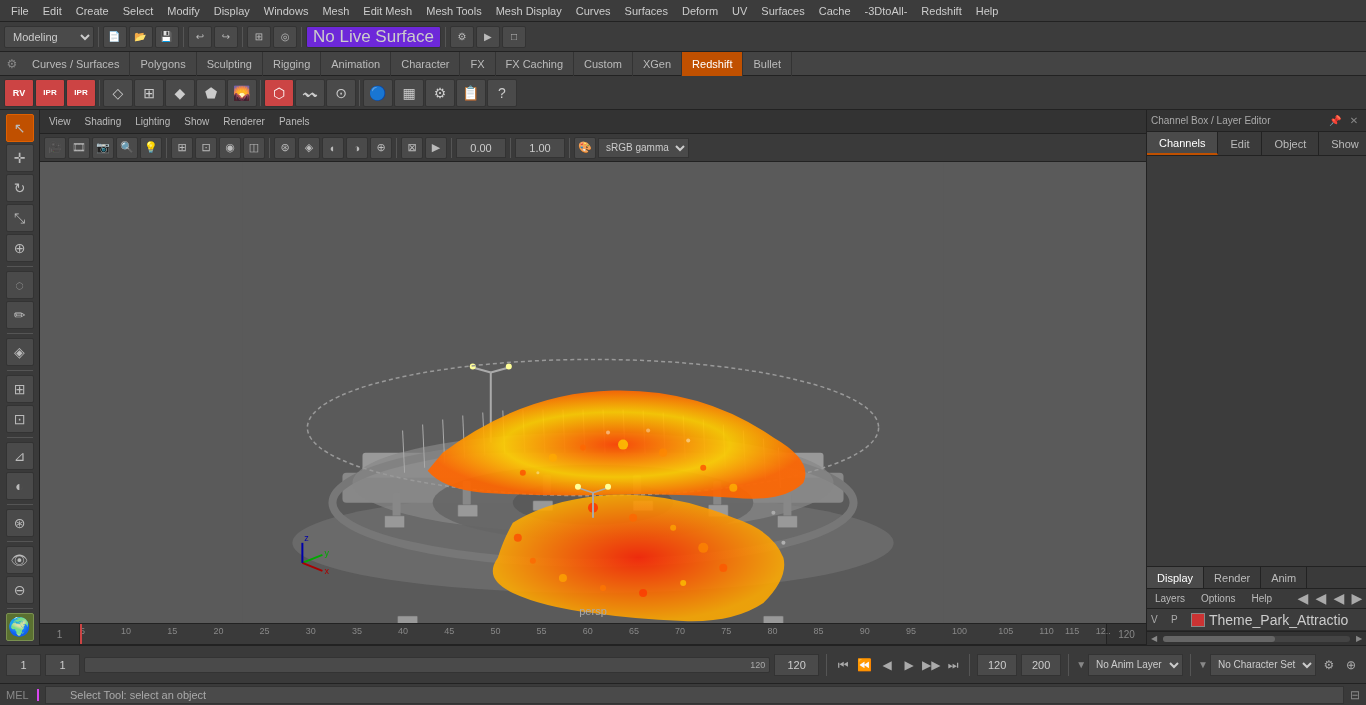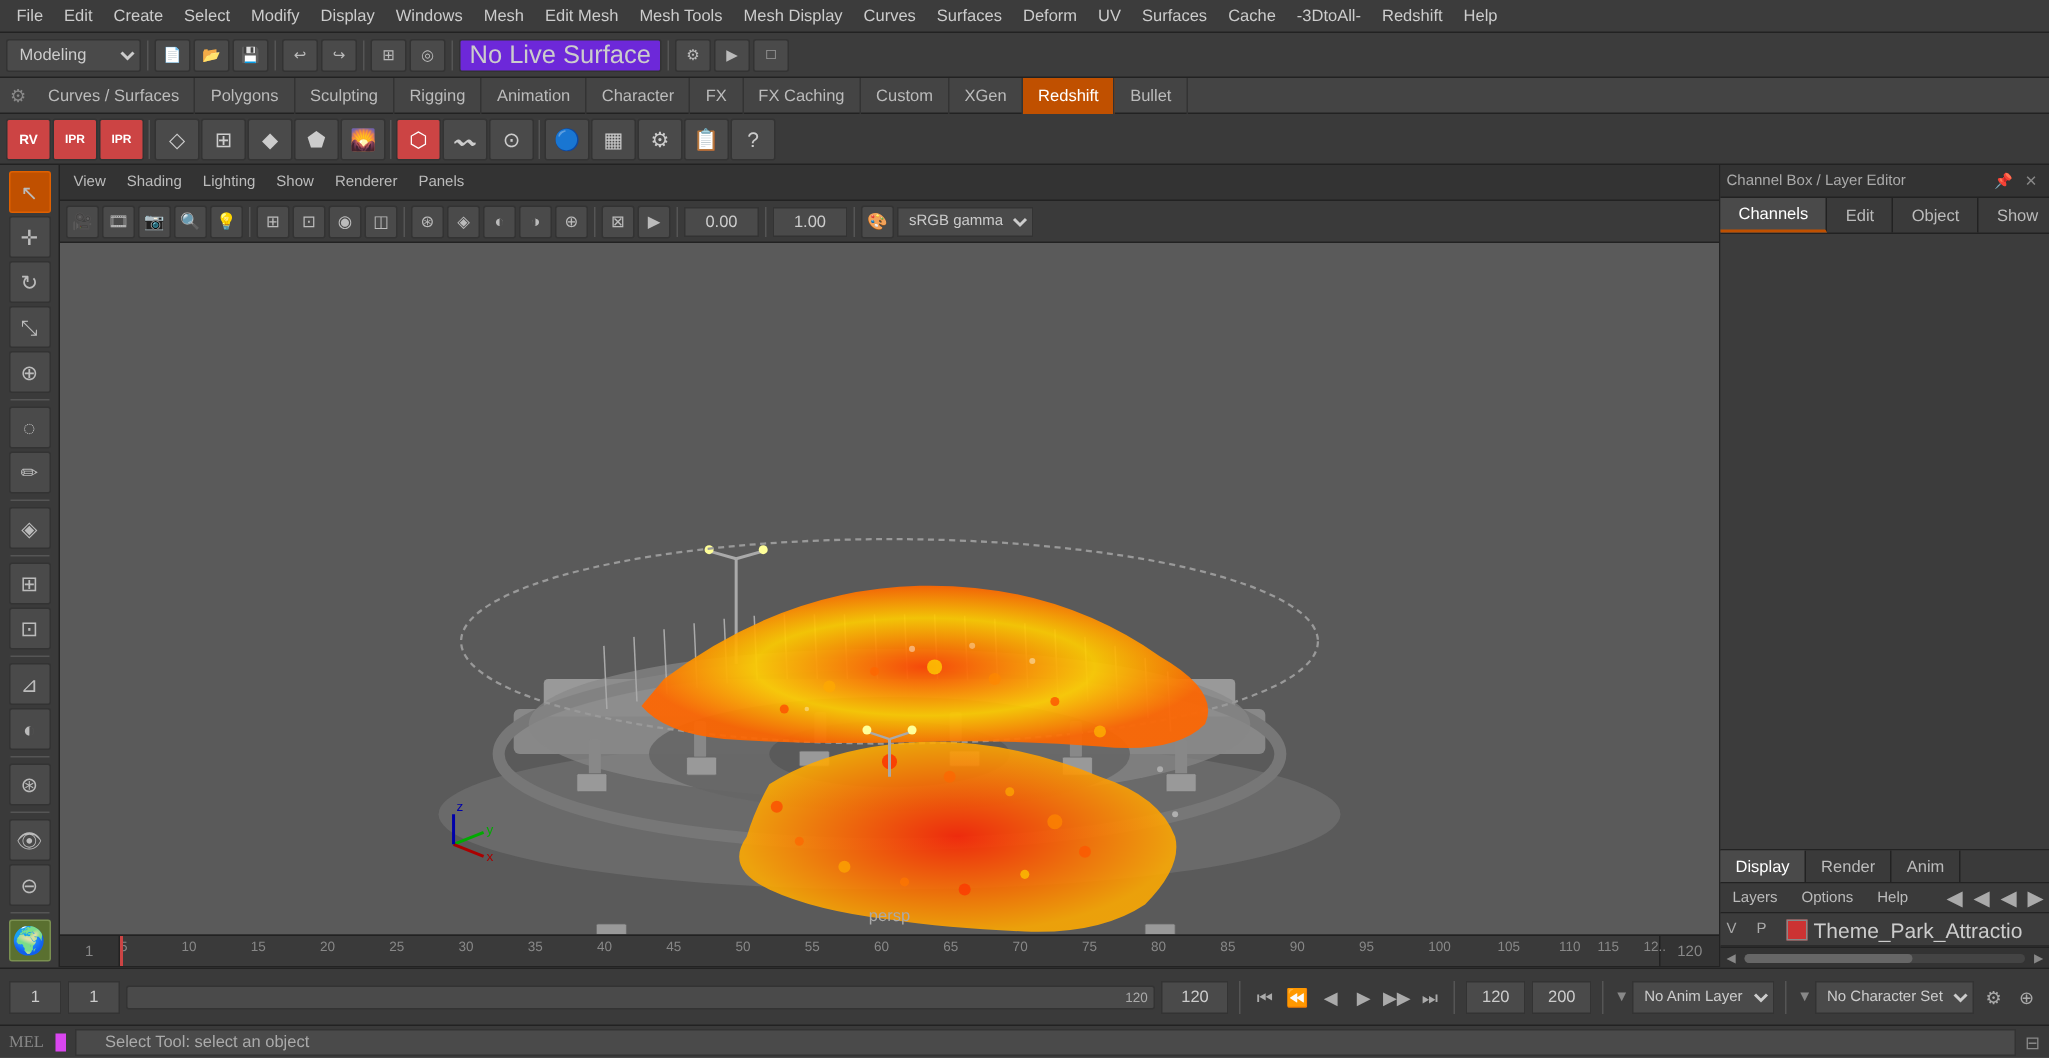--- a/index.html
+++ b/index.html
@@ -441,22 +441,21 @@
       border-top: 1px solid #222;
       display: flex;
       align-items: center;
       padding: 0 6px;
       gap: 6px;
     }
     .sb-lang {
       font-size: 11px;
       color: #888;
       padding-right: 8px;
-      border-right: 7px solid #d946ef;
-      font-family: Liberation Serif, serif;
+      border-right: 2px solid #d946ef;
     }
     .sb-status {
       font-size: 11px;
       color: #aaa;
       flex: 1;
     }
     .sb-icon {
       font-size: 12px;
       color: #888;
       cursor: pointer;

